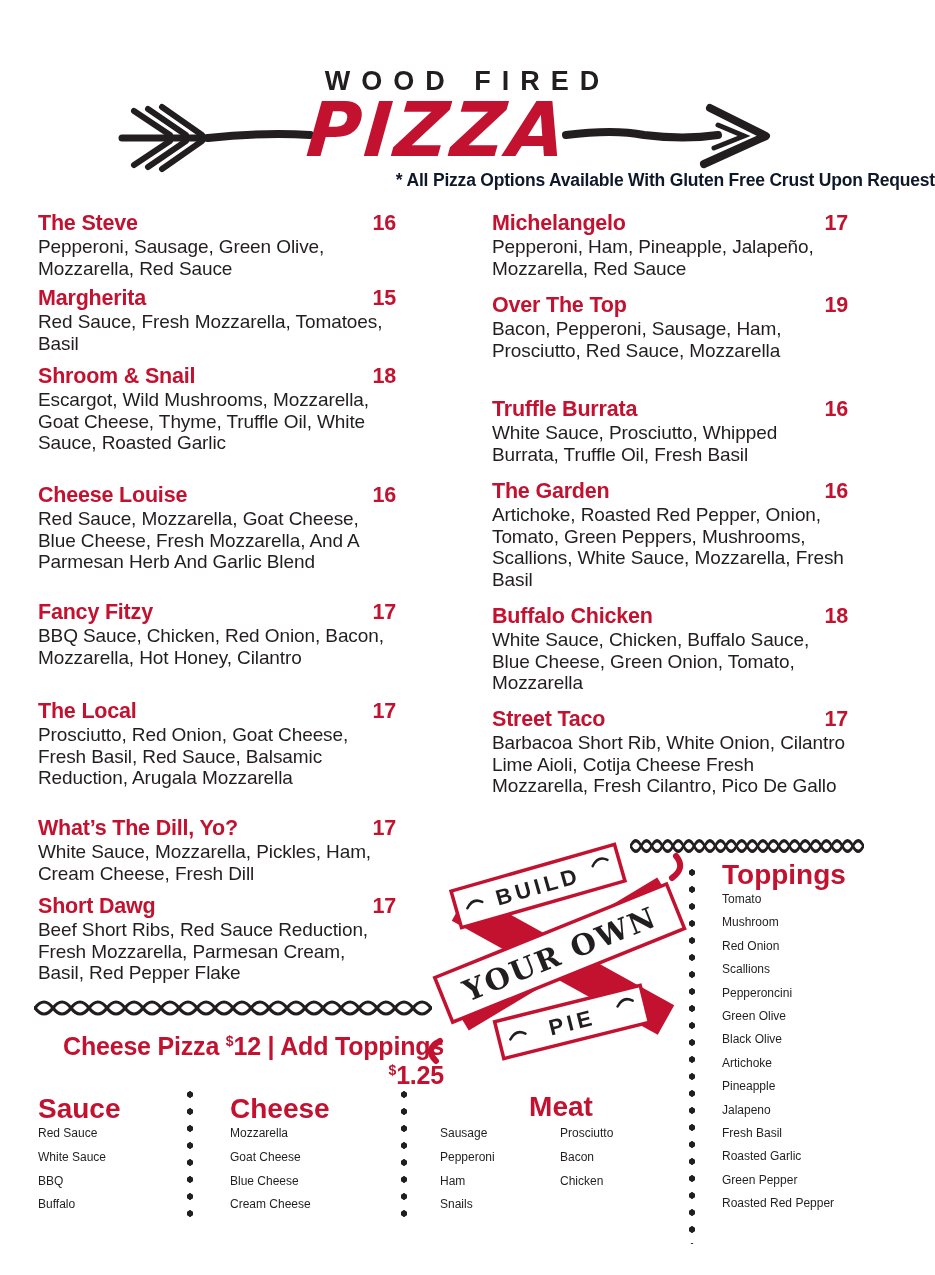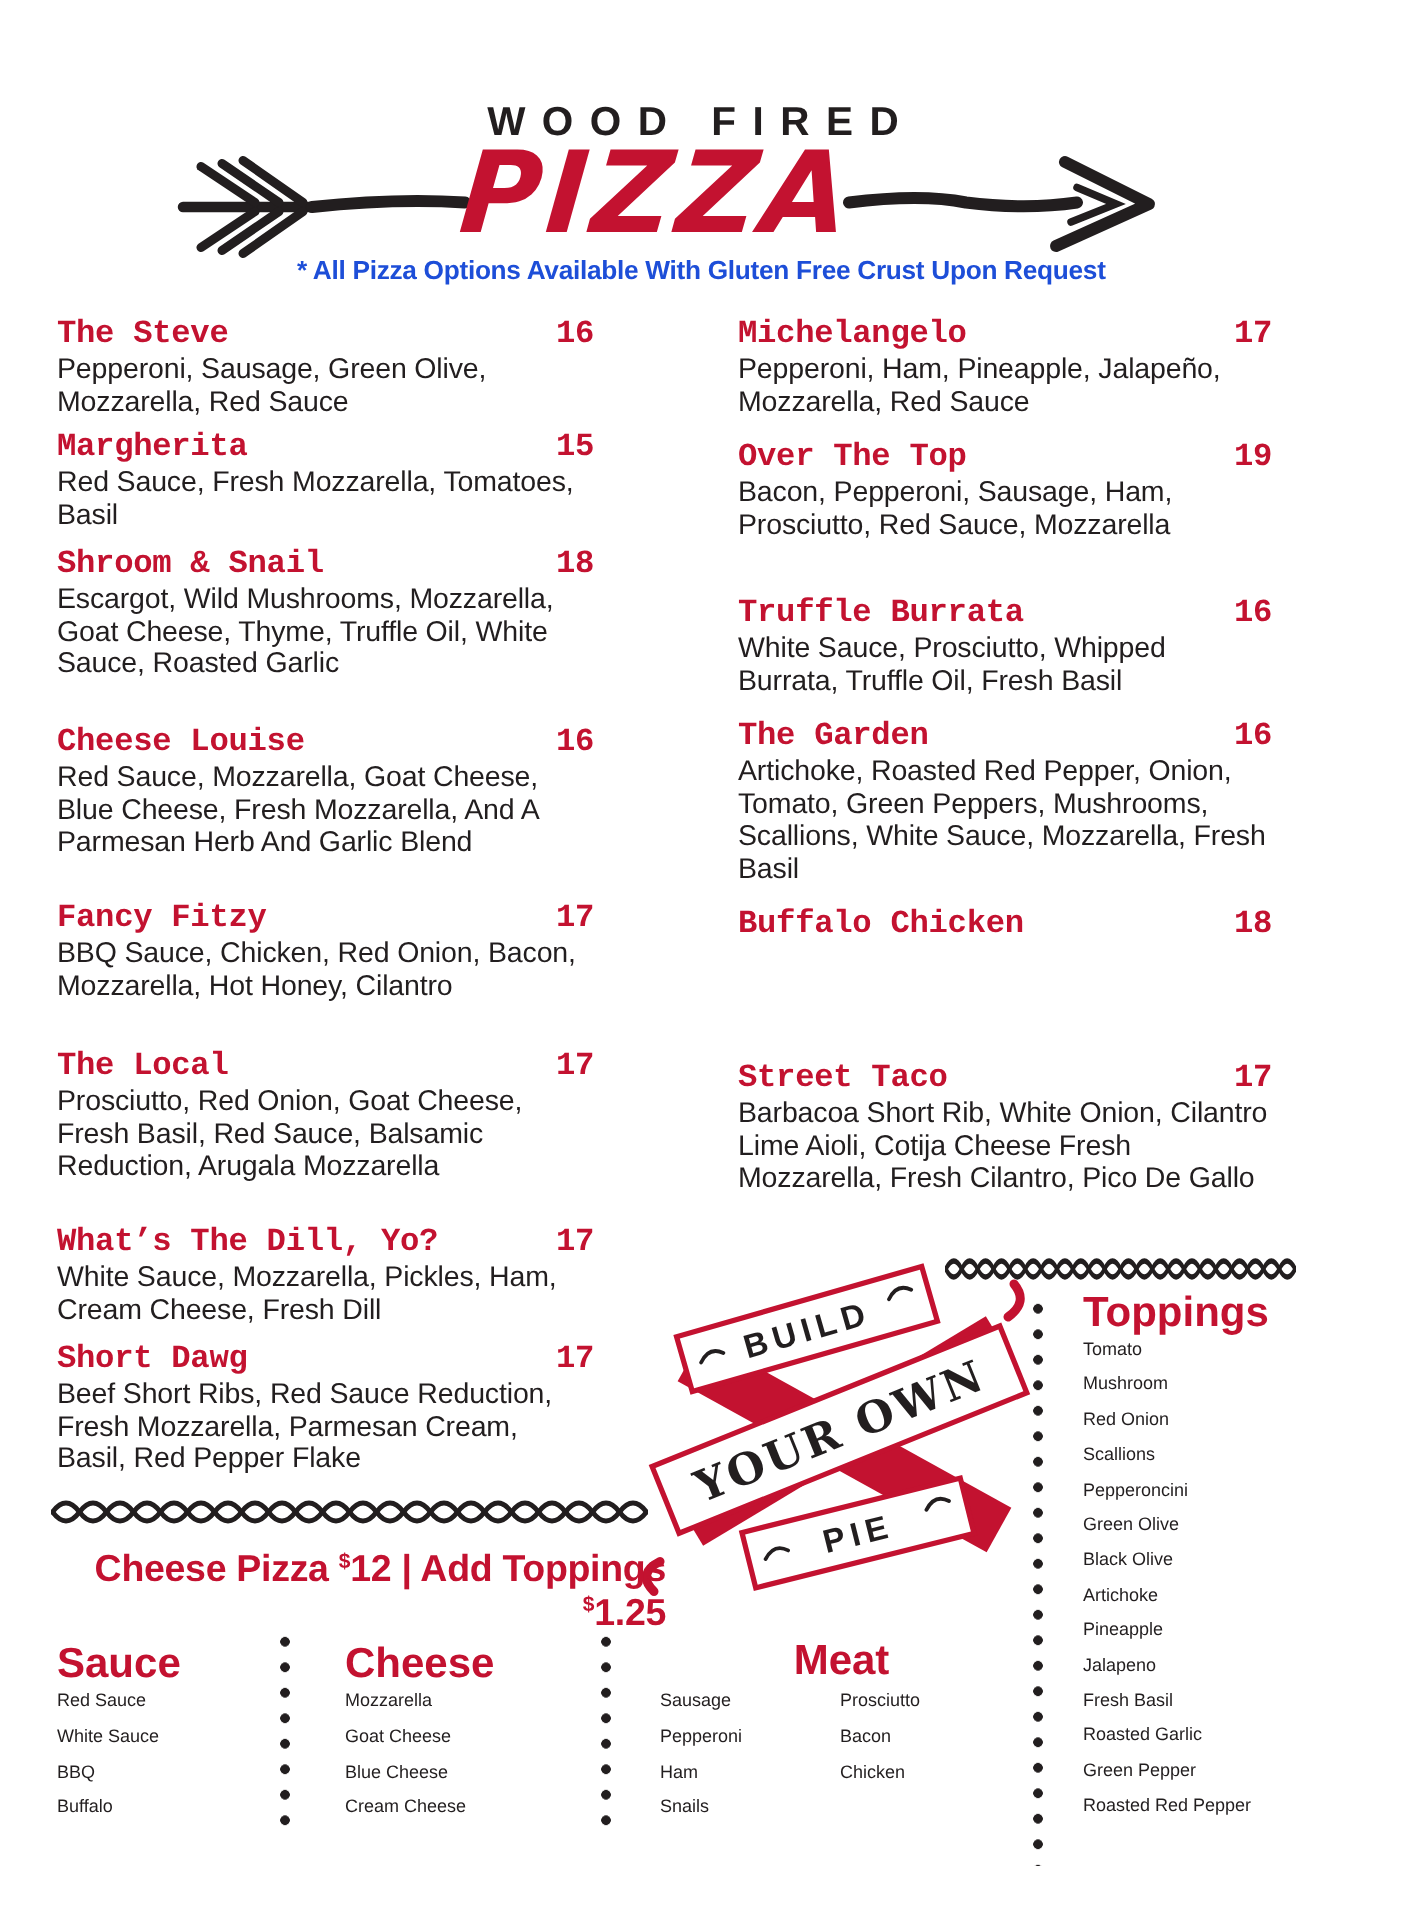--- a/index.html
+++ b/index.html
@@ -7,30 +7,30 @@
         font-family:"Liberation Sans",sans-serif;color:#221e1f;}
 
   
   .kicker{position:absolute;top:66px;left:0;width:100%;text-align:center;
           font-size:27px;font-weight:bold;letter-spacing:11px;color:#221e1f;}
   .arrow-svg{position:absolute;left:114px;top:98px;}
   .pizza-script{position:absolute;left:288px;top:92px;width:300px;text-align:center;
           font-family:"DejaVu Sans",sans-serif;font-style:italic;font-weight:bold;
           font-size:74px;line-height:1;color:#c31230;letter-spacing:3px;
           transform:skewX(-5deg) scaleY(1.02);}
-  .note{position:absolute;top:170px;left:0;width:100%;text-align:center;
-        font-size:17.5px;font-weight:bold;color:#1d4ed8;letter-spacing:-0.2px;}
+  .note{position:absolute;top:170px;left:0;width:100%;text-align:right;
+        font-size:17.5px;font-weight:bold;color:#0f172a;letter-spacing:-0.2px;}
 
   
   .col{position:absolute;top:0;height:100%;}
   .col-left{left:38px;width:358px;}
   .col-right{left:492px;width:356px;}
   .item{position:absolute;left:0;width:100%;}
   .item-head{display:flex;justify-content:space-between;align-items:baseline;
-             font-weight:bold;font-size:21.5px;line-height:24px;color:#c31230;letter-spacing:-0.2px;font-family:Liberation Mono, monospace;}
+             font-weight:bold;font-size:21.5px;line-height:24px;color:#c31230;letter-spacing:-0.2px;}
   .item-desc{font-size:19px;line-height:21.5px;letter-spacing:-0.1px;color:#221e1f;margin-top:1px;}
 
   #L0{top:211px}#L1{top:286px}#L2{top:364px}#L3{top:483px}
   #L4{top:600px}#L5{top:699px}#L6{top:816px}#L7{top:894px}
   #R0{top:211px}#R1{top:293px}#R2{top:397px}#R3{top:479px}
   #R4{top:604px}#R5{top:707px}
 
   
   .chain{position:absolute;}
   #chain-left{left:34px;top:999px;}
@@ -172,20 +172,21 @@
           <span>The Garden</span>
           <span>16</span>
         </div>
       <div class="item-desc">Artichoke, Roasted Red Pepper, Onion, Tomato, Green Peppers, Mushrooms, Scallions, White Sauce, Mozzarella, Fresh Basil</div>
     </article>
     <article class="item" id="R4">
       <div class="item-head">
           <span>Buffalo Chicken</span>
           <span>18</span>
         </div>
+      <div class="item-desc">White Sauce, Chicken, Buffalo Sauce, Blue Cheese, Green Onion, Tomato, Mozzarella</div>
     </article>
     <article class="item" id="R5">
       <div class="item-head">
           <span>Street Taco</span>
           <span>17</span>
         </div>
       <div class="item-desc">Barbacoa Short Rib, White Onion, Cilantro Lime Aioli, Cotija Cheese Fresh Mozzarella, Fresh Cilantro, Pico De Gallo</div>
     </article>
   </section>
 

